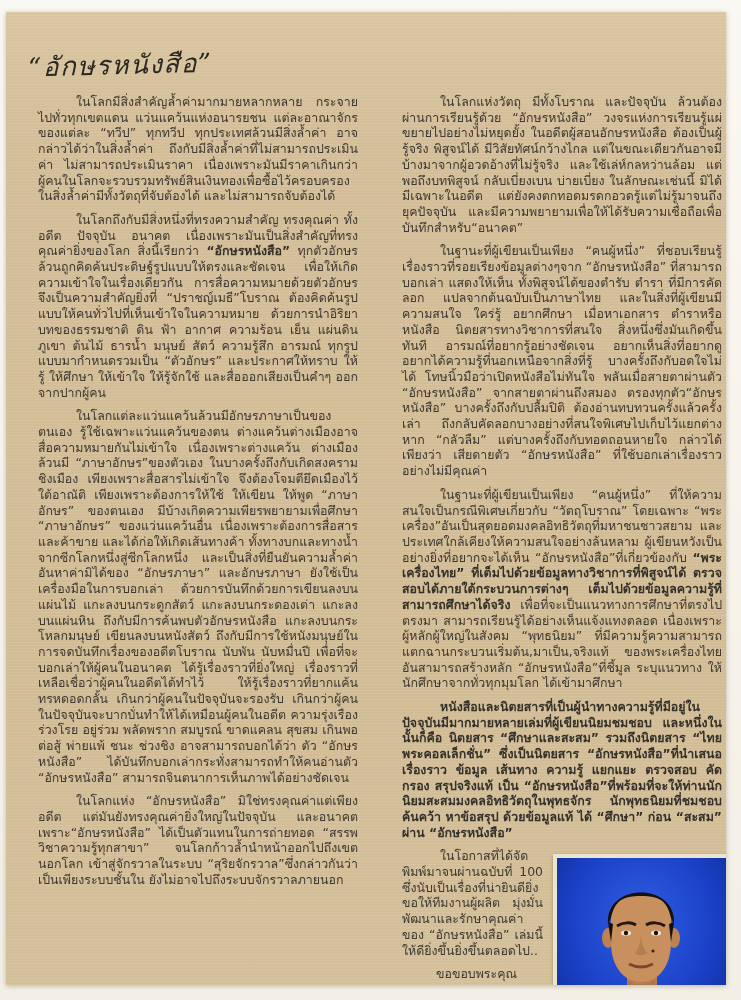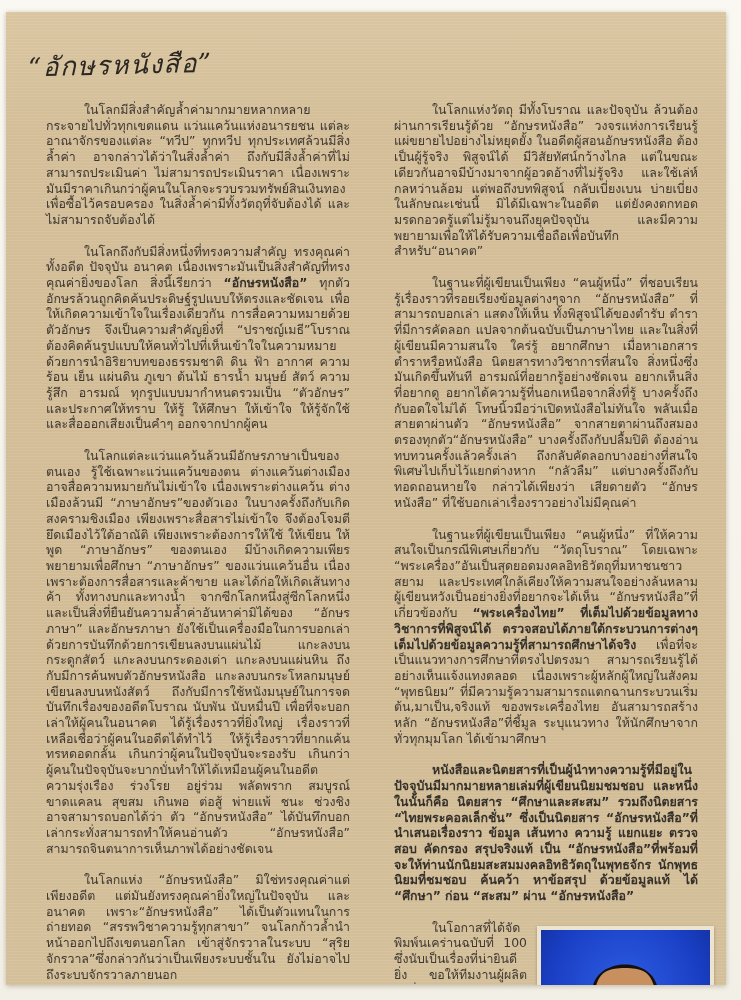--- a/index.html
+++ b/index.html
@@ -28,22 +28,22 @@
     color: #2b2722;
     transform: rotate(-1.5deg);
   }
   .col {
     position: absolute; top: 74px; width: 336px;
     font-size: 12.4px; line-height: 15.7px;
     text-align: justify;
     color: #3e3831;
   }
   .col-left  { left: 24px; }
-  .col-right { left: 372px; height: 888px; }
-  .para { text-indent: 38px; margin: 16px; }
+  .col-right { left: 388px; height: 888px; }
+  .para { text-indent: 38px; margin: 8px; }
   .bold, .para .bold { font-weight: bold; color: #35302a; }
   .photo-frame {
     float: right;
     width: 177px; height: 209px;
     margin: 6px 0 4px 10px;
     background: #ece4cf;
     box-shadow: 0 1px 3px rgba(70,55,30,0.35);
   }
   .photo-frame svg { display: block; width: 100%; height: 100%; }
   .sig { margin-top: 2px; }
@@ -130,21 +130,21 @@
 
             <circle cx="100" cy="97" r="1.6" fill="#3a2414"></circle>
 
             <path d="M76,110 C84,114 92,114 100,110" stroke="#7e4630" stroke-width="3" fill="none"></path>
 
             <path d="M74,126 C82,132 94,132 102,126 L102,132 C94,138 82,138 74,132 Z" fill="#a06c40" opacity="0.5"></path>
           </svg>
         </div>
 
         <div>
-            <p class="para"><span>ในโอกาสที่ได้จัดพิมพ์นเคร่านฉบับที่ 100 ซึ่งนับเป็นเรื่องที่น่ายินดียิ่ง ขอให้ทีมงานผู้ผลิต มุ่งมั่นพัฒนาและรักษาคุณค่าของ “อักษรหนังสือ” เล่มนี้ให้ดียิ่งขึ้นยิ่งขึ้นตลอดไป..</span></p>
+            <p class="para"><span>ในโอกาสที่ได้จัดพิมพ์มาจนผ่านฉบับที่ 100 ซึ่งนับเป็นเรื่องที่น่ายินดียิ่ง ขอให้ทีมงานผู้ผลิต มุ่งมั่นพัฒนาและรักษาคุณค่าของ “อักษรหนังสือ” เล่มนี้ให้ดียิ่งขึ้นยิ่งขึ้นตลอดไป..</span></p>
           </div>
 
         <p class="sig sig-thanks">ขอขอบพระคุณ</p>
         <p class="sig sig-name">อาคม  ทรงสถาพรเจริญ</p>
       </div>
     </div>
 
   </div>
 </div>
 

